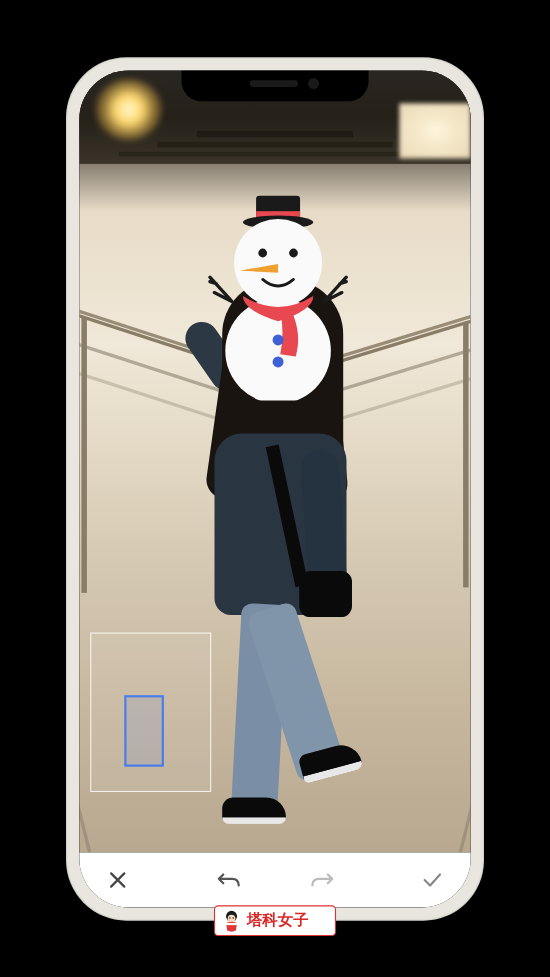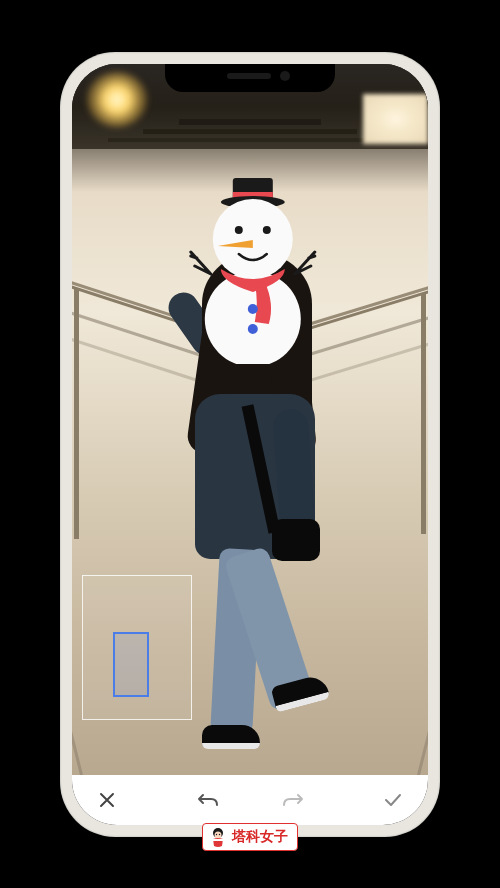--- a/index.html
+++ b/index.html
@@ -393,21 +393,21 @@
     }
     
     .watermark {
       position: absolute;
       bottom: 37px;
       left: 50%;
       transform: translateX(-50%);
       background: #fff;
       border: 1px solid #e03030;
       border-radius: 4px;
-      padding: 2px 9px 2px 4px;
+      padding: 2px 24px 2px 4px;
       display: flex;
       align-items: center;
       gap: 3px;
       z-index: 200;
       font-size: 14px;
       font-weight: bold;
       color: #d82828;
       font-family: Liberation Mono, monospace;
     }
     .wm-icon {

